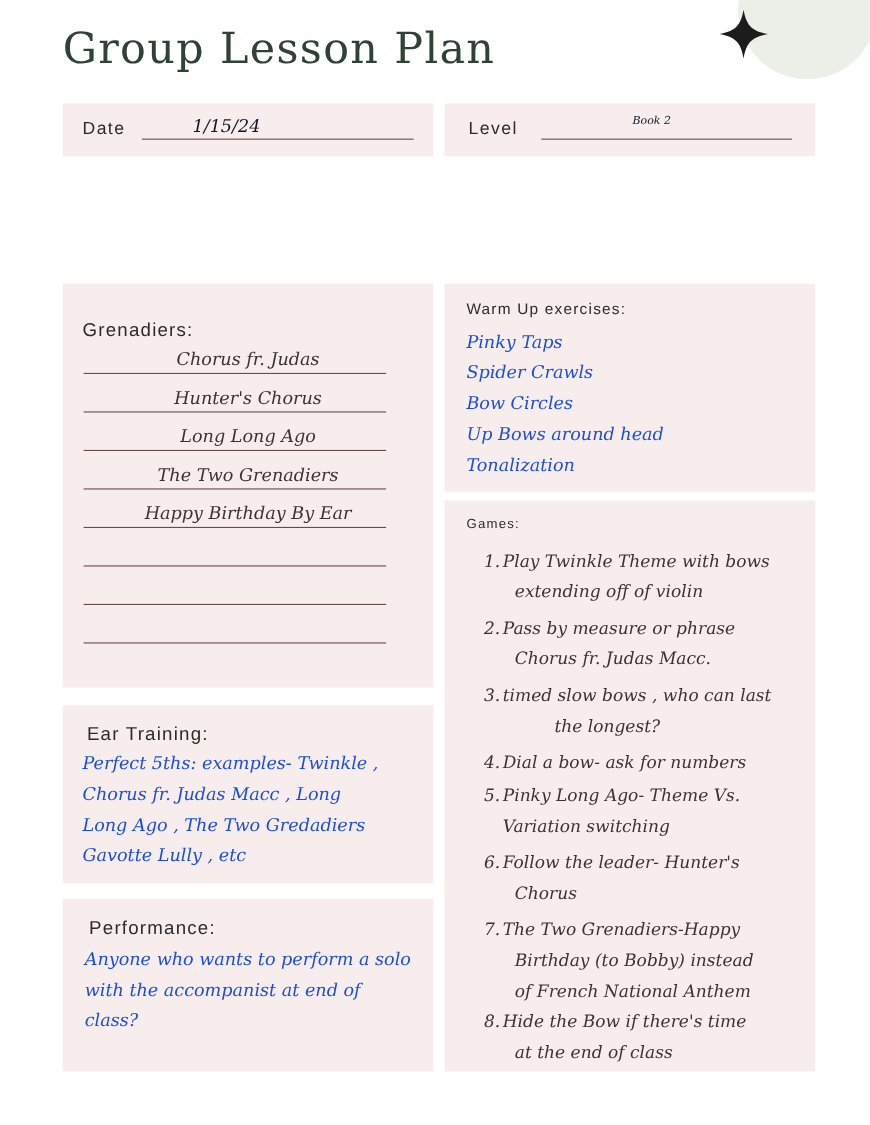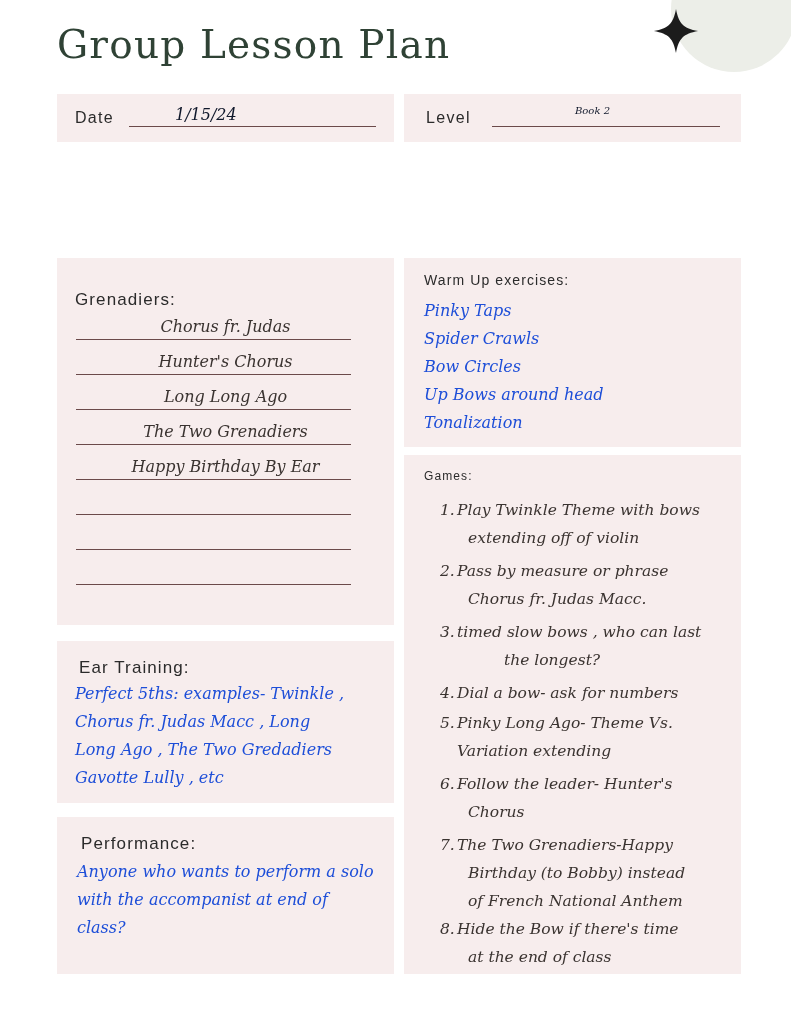--- a/index.html
+++ b/index.html
@@ -226,21 +226,21 @@
 
     <div class="game-num" style="left:36px; top:168px;">3.</div>
     <div class="game-txt" style="left:53px; top:168px;">timed slow bows , who can last</div>
     <div class="game-txt" style="left:64px; top:196px;margin-left:36px;">the longest?</div>
 
     <div class="game-num" style="left:36px; top:229px;">4.</div>
     <div class="game-txt" style="left:53px; top:229px;">Dial a bow- ask for numbers</div>
 
     <div class="game-num" style="left:36px; top:259px;">5.</div>
     <div class="game-txt" style="left:53px; top:259px;">Pinky Long Ago- Theme Vs.</div>
-    <div class="game-txt" style="left:53px; top:287px;">Variation extending</div>
+    <div class="game-txt" style="left:53px; top:287px;">Variation switching</div>
 
     <div class="game-num" style="left:36px; top:320px;">6.</div>
     <div class="game-txt" style="left:53px; top:320px;">Follow the leader-  Hunter's</div>
     <div class="game-txt" style="left:64px; top:348px;">Chorus</div>
 
     <div class="game-num" style="left:36px; top:381px;">7.</div>
     <div class="game-txt" style="left:53px; top:381px;">The Two Grenadiers-Happy</div>
     <div class="game-txt" style="left:64px; top:409px;">Birthday (to Bobby) instead</div>
     <div class="game-txt" style="left:64px; top:437px;">of French National Anthem</div>
 

